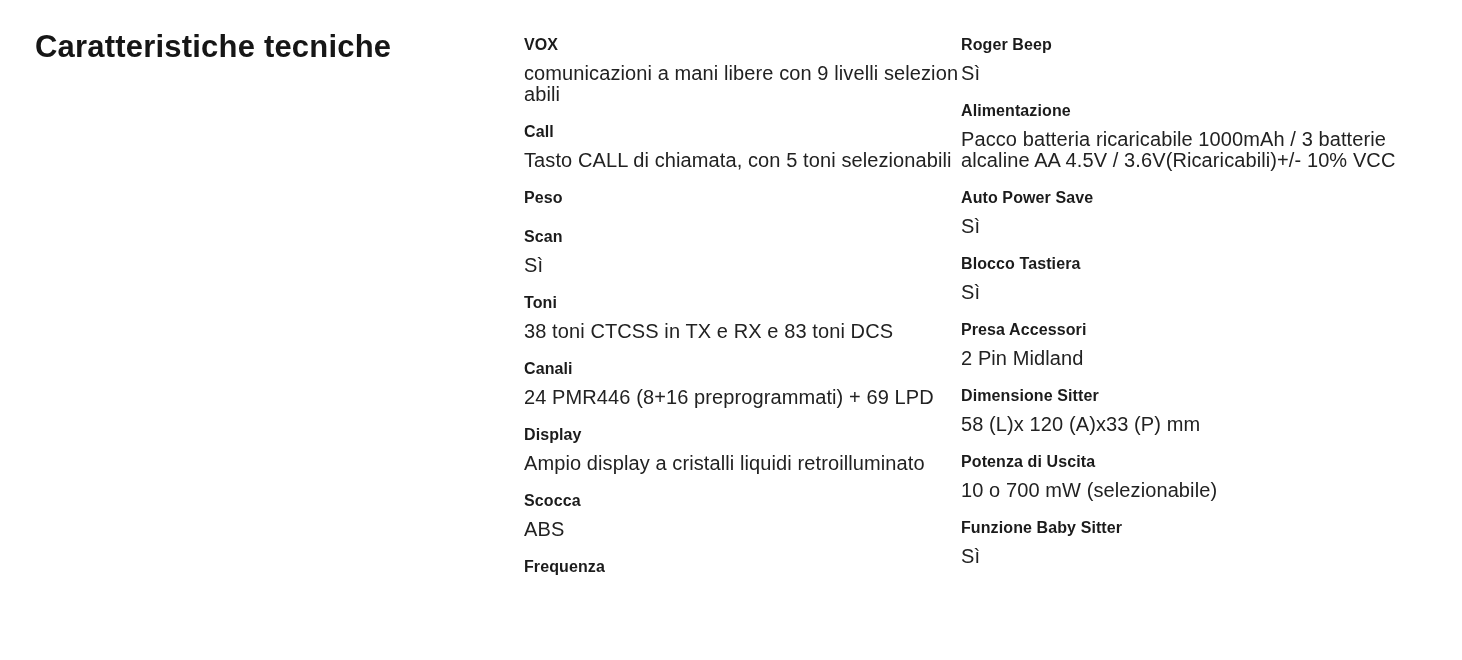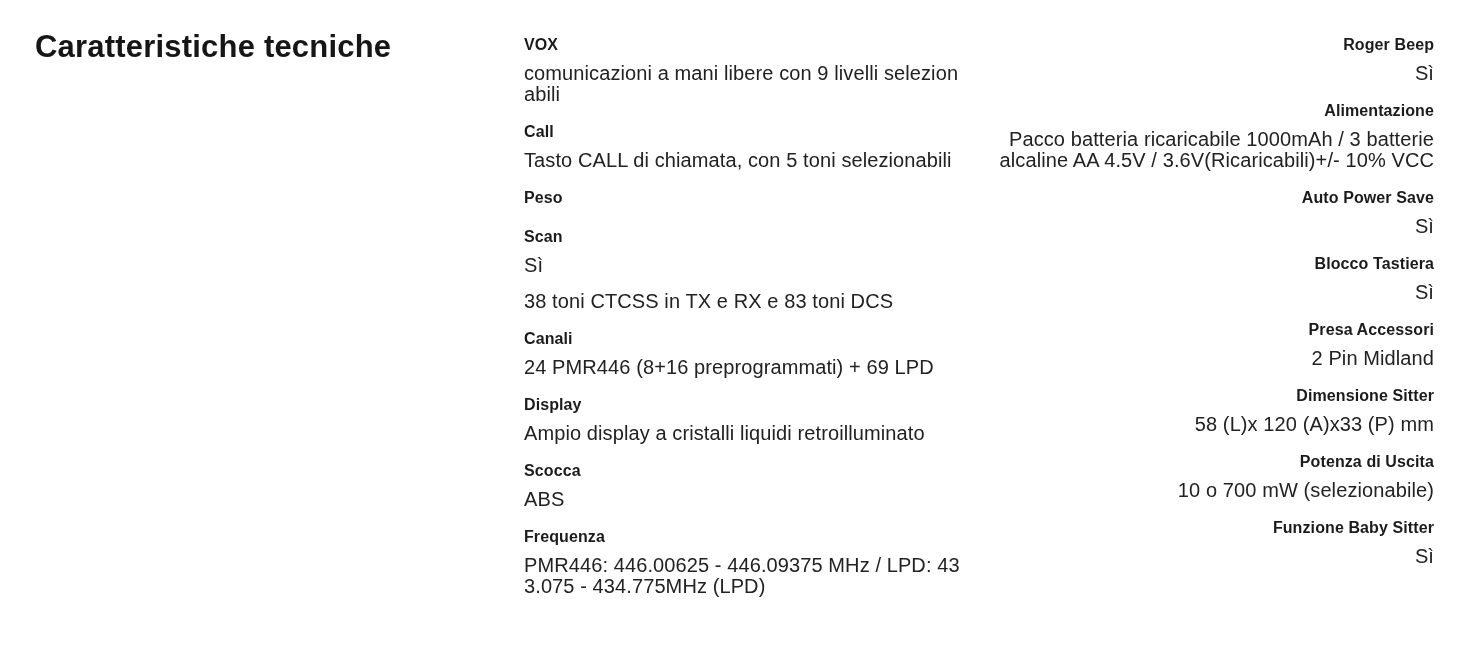--- a/index.html
+++ b/index.html
@@ -27,22 +27,20 @@
     font-weight: 700;
     letter-spacing: 0.2px;
     color: #161616;
   }
   .spec-col {
     width: 437px;
     flex: 0 0 437px;
     padding-top: 5px;
   }
   .spec-col + .spec-col {
-    margin-left: 36px;
-    text-align: right;
   }
   .spec-item {
     margin-bottom: 15px;
   }
   .spec-label {
     font-size: 16px;
     line-height: 24px;
     font-weight: 700;
     color: #1b1b1b;
     margin-bottom: 6px;
@@ -75,37 +73,37 @@
         <div class="spec-value">Tasto CALL di chiamata, con 5 toni selezionabili</div>
       </div>
       <div class="spec-item">
         <div class="spec-label">Peso</div>
       </div>
       <div class="spec-item">
         <div class="spec-label">Scan</div>
         <div class="spec-value">Sì</div>
       </div>
       <div class="spec-item">
+        <div class="spec-label">Toni</div>
         <div class="spec-value">38 toni CTCSS in TX e RX e 83 toni DCS</div>
       </div>
       <div class="spec-item">
         <div class="spec-label">Canali</div>
         <div class="spec-value">24 PMR446 (8+16 preprogrammati) + 69 LPD</div>
       </div>
       <div class="spec-item">
         <div class="spec-label">Display</div>
         <div class="spec-value">Ampio display a cristalli liquidi retroilluminato</div>
       </div>
       <div class="spec-item">
         <div class="spec-label">Scocca</div>
         <div class="spec-value">ABS</div>
       </div>
       <div class="spec-item">
         <div class="spec-label">Frequenza</div>
-        <div class="spec-value">PMR446: 446.00625 - 446.09375 MHz / LPD: 433.075 - 434.775MHz (LPD)</div>
       </div>
     </div>
 
   <div class="spec-col">
       <div class="spec-item">
         <div class="spec-label">Roger Beep</div>
         <div class="spec-value">Sì</div>
       </div>
       <div class="spec-item">
         <div class="spec-label">Alimentazione</div>

